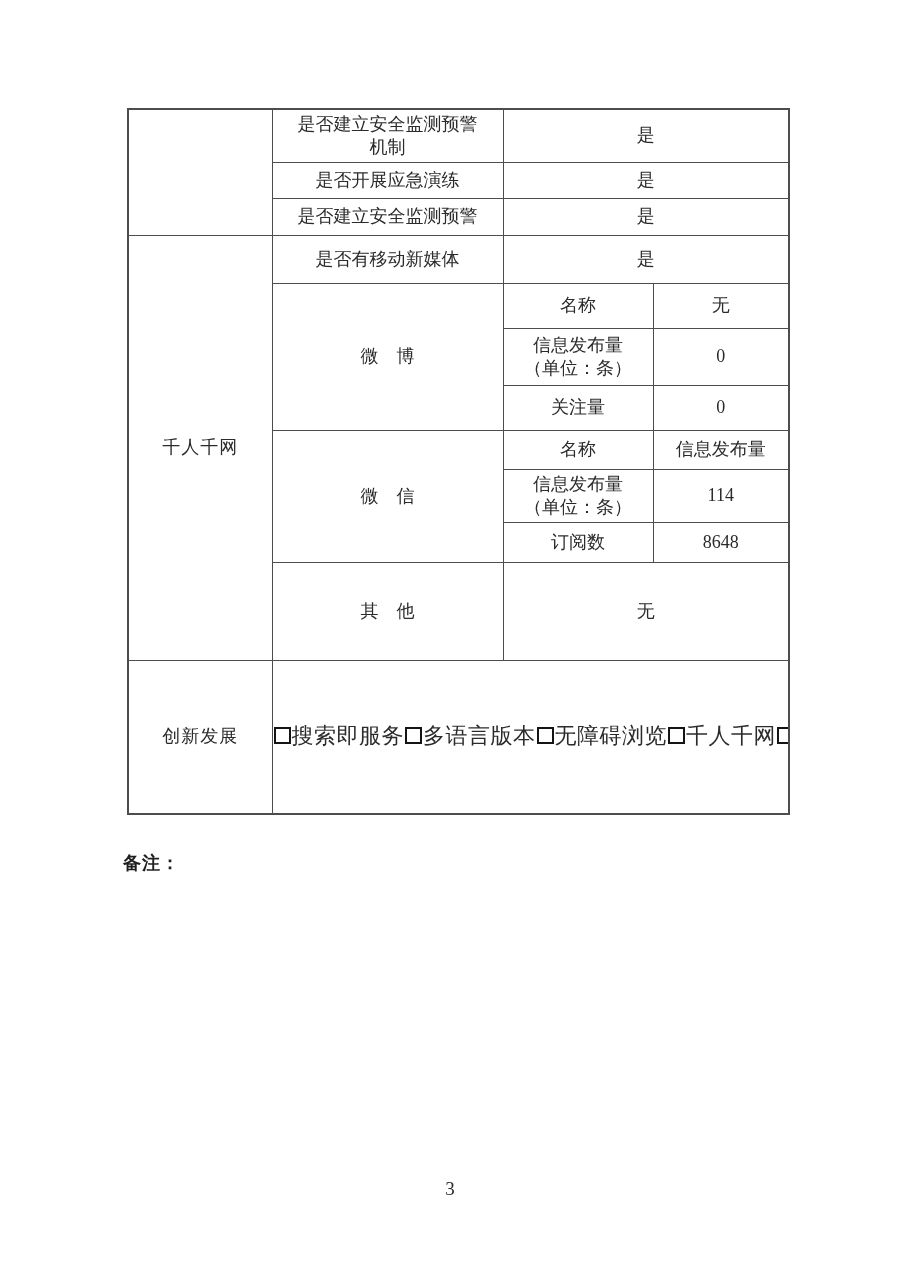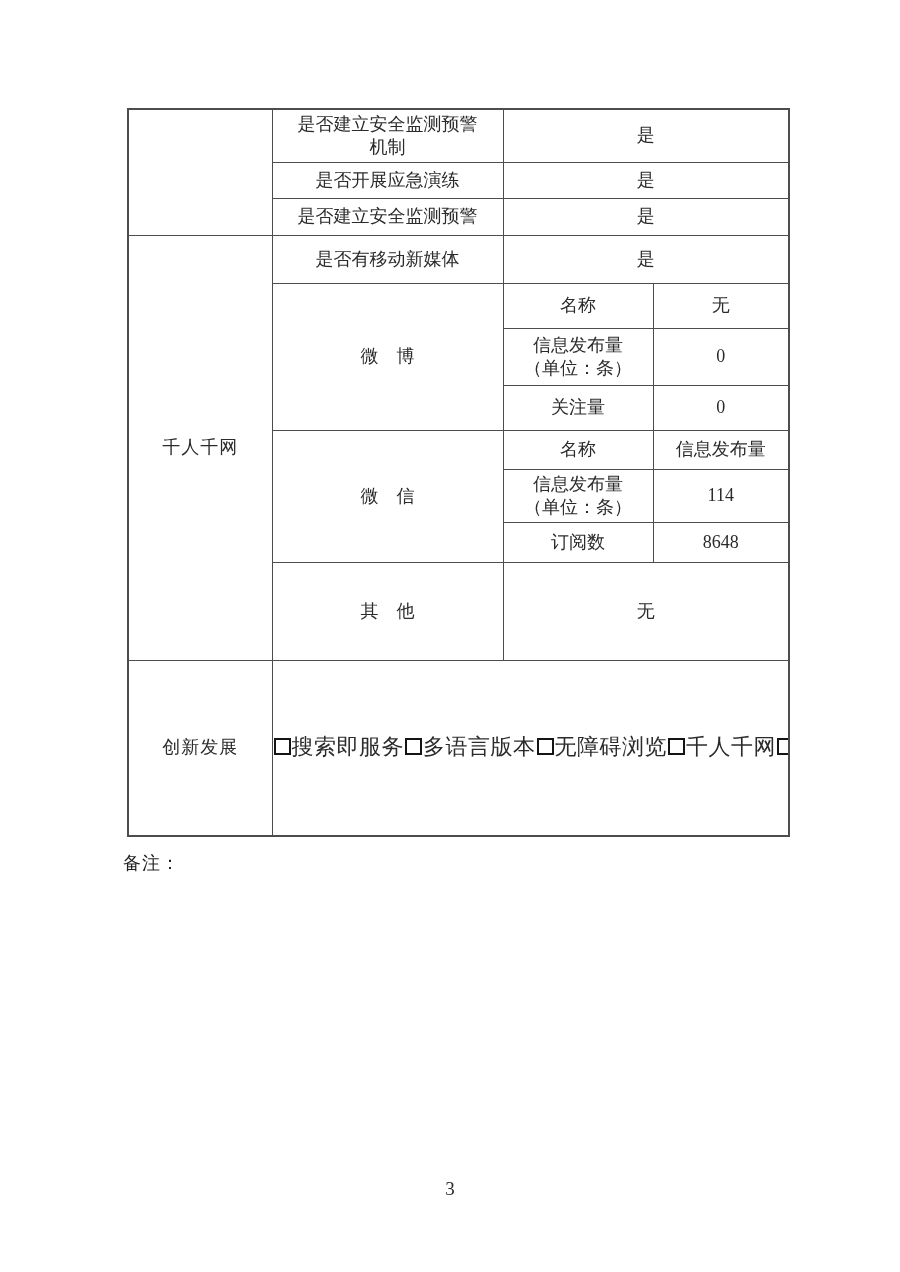--- a/index.html
+++ b/index.html
@@ -44,21 +44,21 @@
     width: 13px; height: 13px;
     border: 2px solid #141414;
     background: #ffffff;
     vertical-align: -1px;
     margin: 0 1px 0 1px;
   }
   .remarks {
     position: absolute;
     left: 123px; top: 851px;
     font-size: 18px;
-    font-weight: normal;
+    font-weight: bold;
     color: #1f1f1f;
     letter-spacing: 1px;
   }
   .page-number {
     position: absolute;
     left: 0; top: 1178px;
     width: 900px;
     text-align: center;
     font-size: 19px;
     color: #2b2b2b;
@@ -126,21 +126,21 @@
       <tr style="height:40px">
         <td>订阅数</td>
         <td>8648</td>
       </tr>
 
       <tr style="height:98px">
         <td>其　他</td>
         <td colspan="2">无</td>
       </tr>
 
-      <tr style="height:176px">
+      <tr style="height:154px">
         <td class="seclabel">创新发展</td>
         <td colspan="3">
           <span class="cbrow"><span class="cb"></span><span>搜索即服务</span><span class="cb"></span><span>多语言版本</span><span class="cb"></span><span>无障碍浏览</span><span class="cb"></span><span>千人千网</span><span class="cb"></span><span>其他</span></span>
         </td>
       </tr>
     </tbody>
   </table>
 
   <div class="remarks">备注：</div>
 

